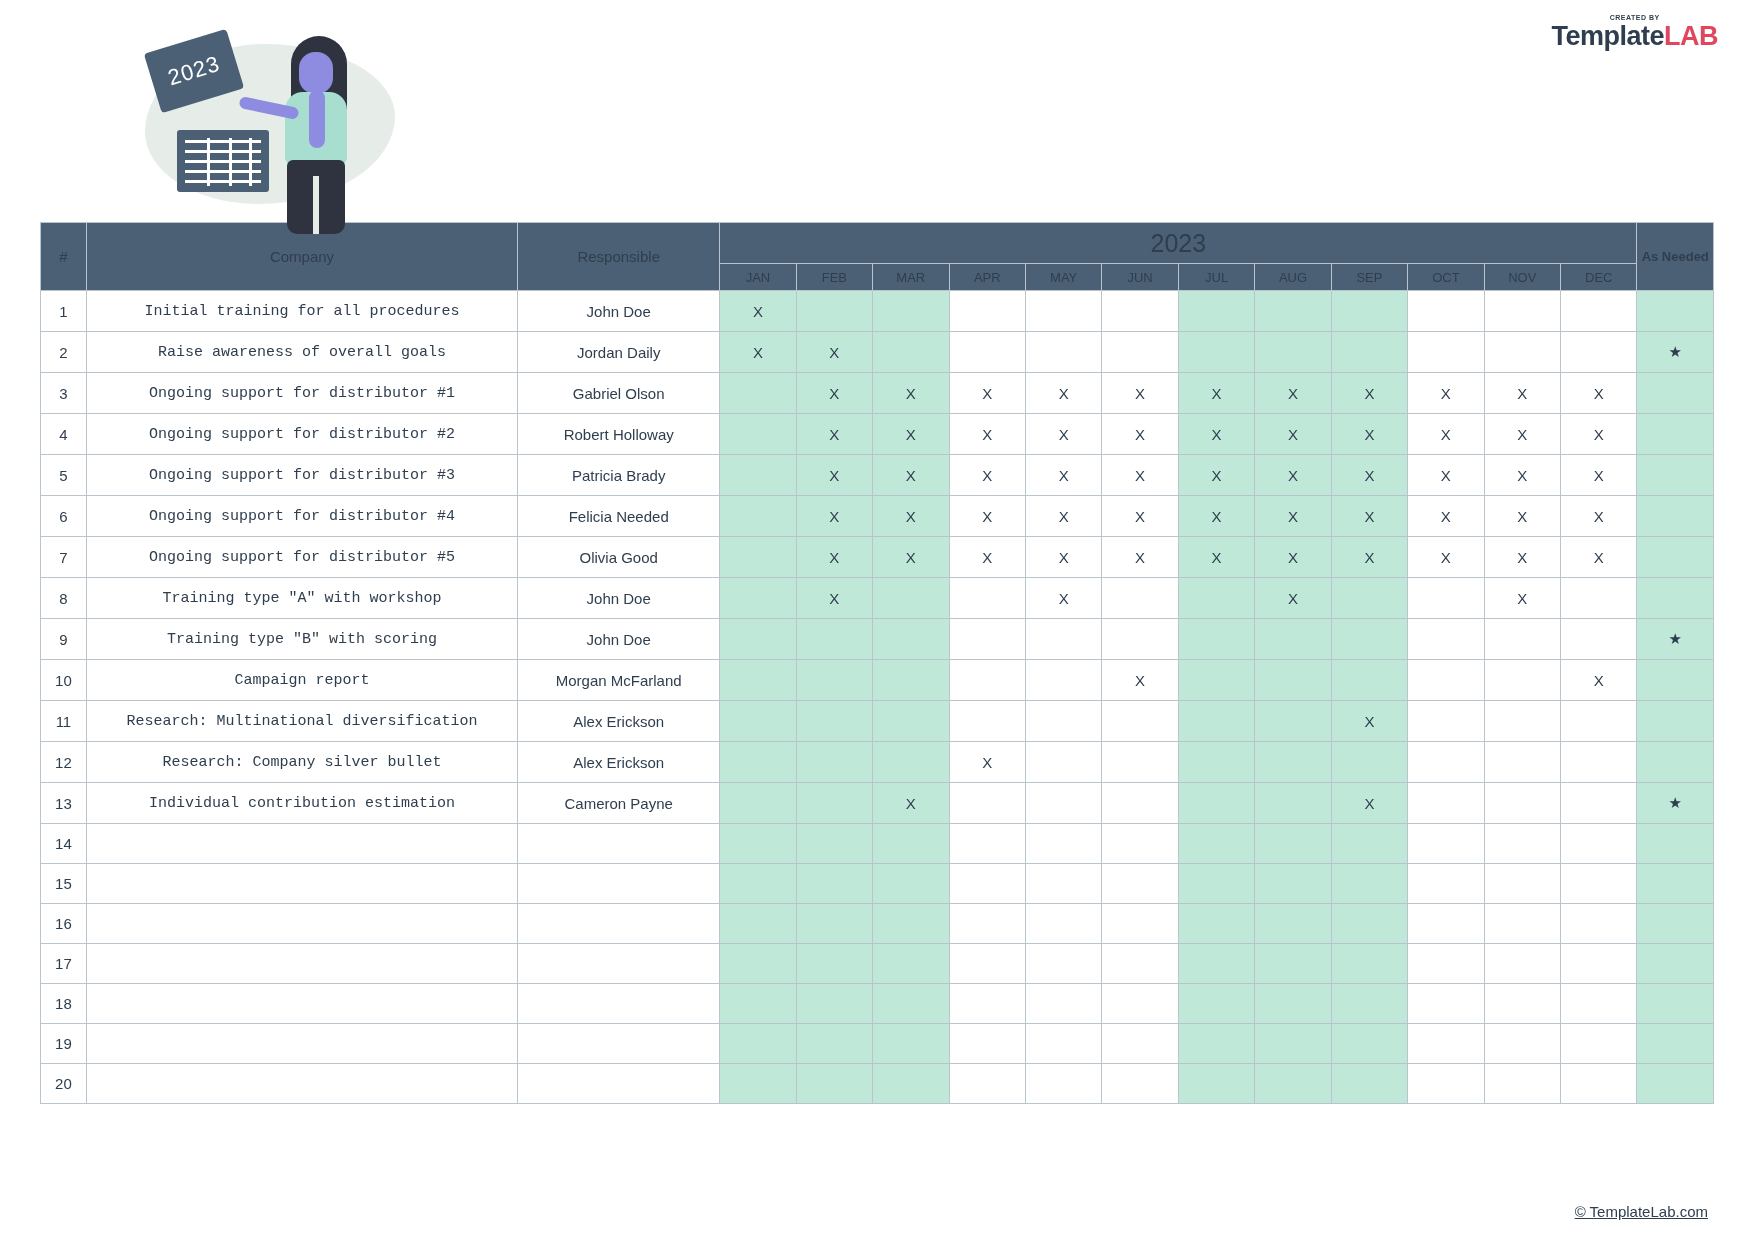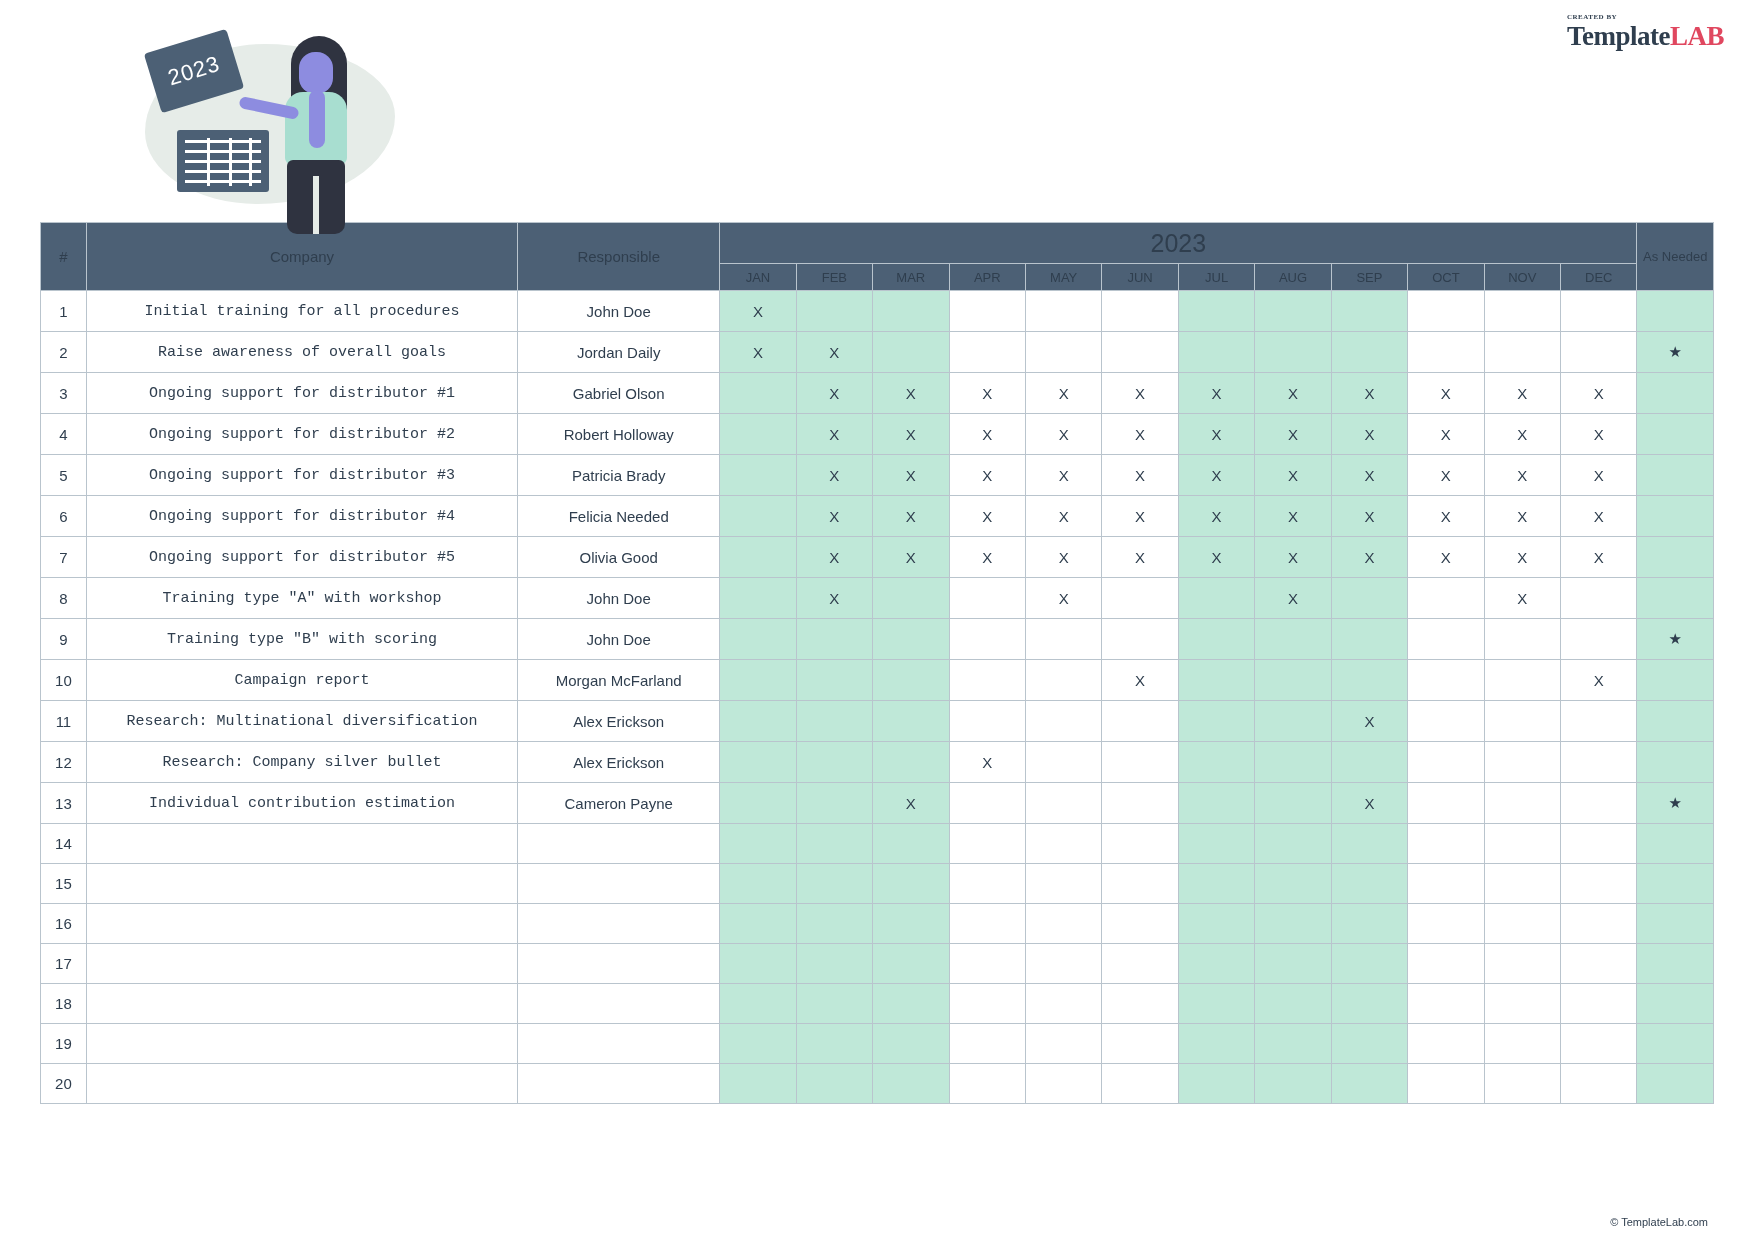--- a/index.html
+++ b/index.html
@@ -20,24 +20,23 @@
     width: 1754px;
     height: 1240px;
     box-sizing: border-box;
     padding: 0 40px;
   }
 
   
   .brand {
     position: absolute;
     top: 14px;
-    right: 30px;
-    text-align: left;
+    right: 36px;
+    text-align: center;
     line-height: 1;
-    font-family: Liberation Serif, serif;
   }
   .brand .kicker {
     font-size: 7px;
     letter-spacing: 0.5px;
     color: #2f3e4e;
     font-weight: bold;
     margin-bottom: 2px;
   }
   .brand .wordmark {
     font-size: 27px;
@@ -229,41 +228,43 @@
   }
   thead th.year {
     font-size: 25px;
     font-weight: normal;
     height: 40px;
   }
   thead th.asneeded {
     font-size: 13px;
     line-height: 17px;
     padding: 0 4px;
+    font-weight: bold;
   }
   td.num { width: 42px; font-size: 15px; }
   td.activity {
     text-align: left;
     padding-left: 18px;
     font-size: 15px;
     font-family: Liberation Mono, monospace;
   }
   td.resp { font-size: 15px; }
   td.month { font-size: 15px; }
   td.shade { background: #bfe8d8; }
   td.star { color: #4c6075; font-size: 16px; }
   tbody tr { height: 40px; }
   tbody tr.empty td { height: 38px; }
 
   .footer {
     position: absolute;
     right: 46px;
-    bottom: 12px;
-    font-size: 11px;
+    bottom: 20px;
+    font-size: 15px;
     color: #2f3e4e;
+    text-decoration: underline;
   }
 </style>
 </head>
 <body>
 
 <div class="page">
 
   <div class="brand">
     <div class="kicker">CREATED BY</div>
     <div class="wordmark"><span>Template</span><span class="lab">LAB</span></div>

